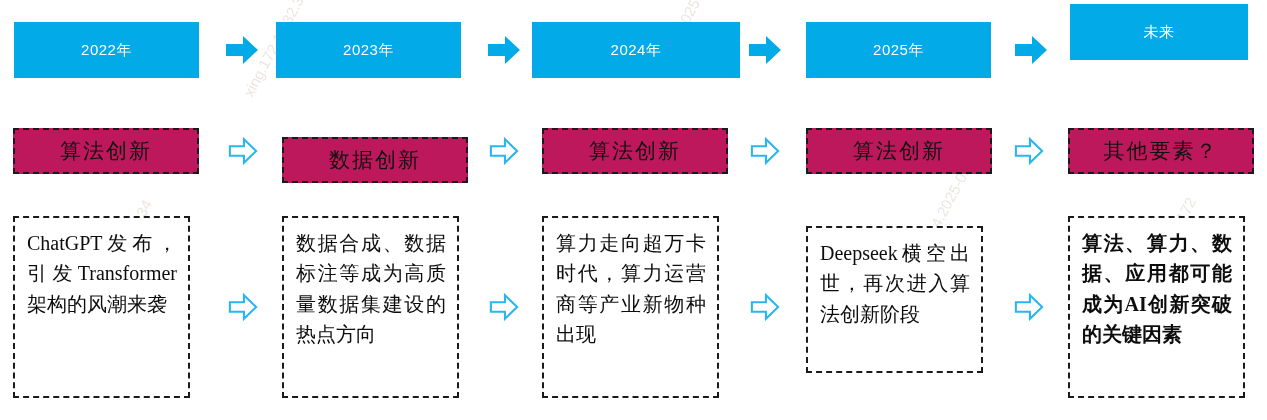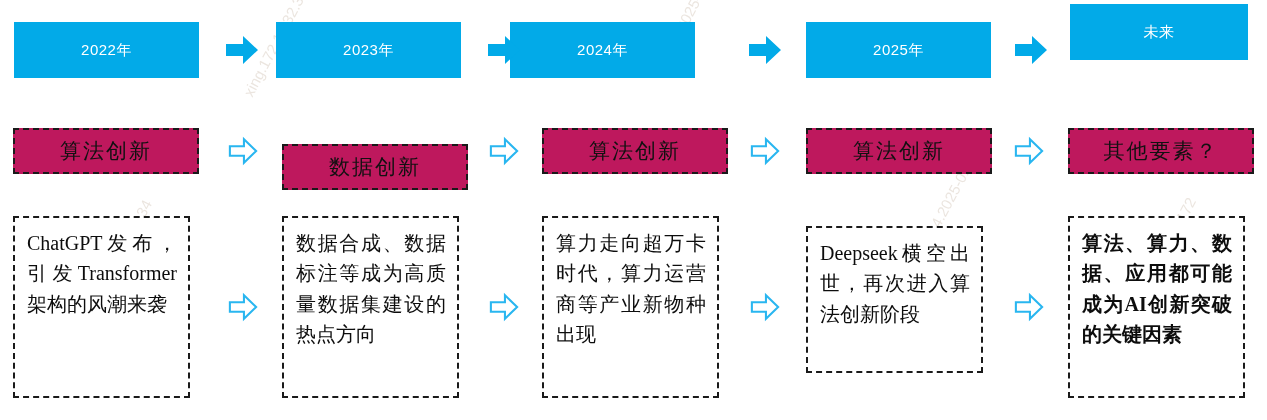--- a/index.html
+++ b/index.html
@@ -104,21 +104,21 @@
   <div class="wm" style="left:60px; top:245px; transform:rotate(-62deg);">xing.172.16.32.34</div>
   <div class="wm" style="left:880px; top:210px; transform:rotate(-62deg);">16.32.34.2025-01</div>
   <div class="wm" style="left:1150px; top:215px; transform:rotate(-62deg);">xing.172</div>
 
   <div class="abs year-chip" style="left:14px;  top:22px; width:185px;">
     <span>2022年</span>
   </div>
   <div class="abs year-chip" style="left:276px; top:22px; width:185px;">
     <span>2023年</span>
   </div>
-  <div class="abs year-chip" style="left:510px; top:22px; width:185px;">
+  <div class="abs year-chip" style="left:532px; top:22px; width:208px;">
     <span>2024年</span>
   </div>
   <div class="abs year-chip" style="left:806px; top:22px; width:185px;">
     <span>2025年</span>
   </div>
   <div class="abs year-chip" style="left:1070px; top:4px; width:178px;">
     <span>未来</span>
   </div>
 
   <div class="abs" style="left:225px; top:33px;">
@@ -138,21 +138,21 @@
   </div>
   <div class="abs" style="left:1014px; top:33px;">
     <svg class="arrow-solid" viewBox="0 0 34 34" xmlns="http://www.w3.org/2000/svg">
       <path d="M1 11 L18 11 L18 3 L33 17 L18 31 L18 23 L1 23 Z" fill="#02AAE8"></path>
     </svg>
   </div>
 
   <div class="abs theme-chip" style="left:13px;  top:128px; width:186px;">
     <span>算法创新</span>
   </div>
-  <div class="abs theme-chip" style="left:282px; top:144px; width:186px;">
+  <div class="abs theme-chip" style="left:282px; top:137px; width:186px;">
     <span>数据创新</span>
   </div>
   <div class="abs theme-chip" style="left:542px; top:128px; width:186px;">
     <span>算法创新</span>
   </div>
   <div class="abs theme-chip" style="left:806px; top:128px; width:186px;">
     <span>算法创新</span>
   </div>
   <div class="abs theme-chip" style="left:1068px; top:128px; width:186px;text-align:right;">
     <span>其他要素？</span>

